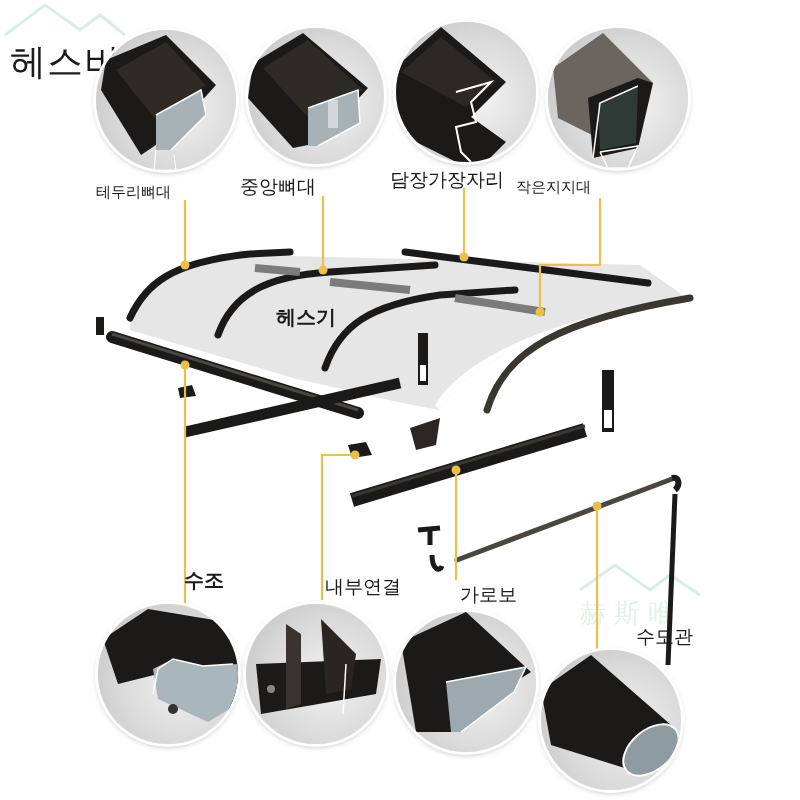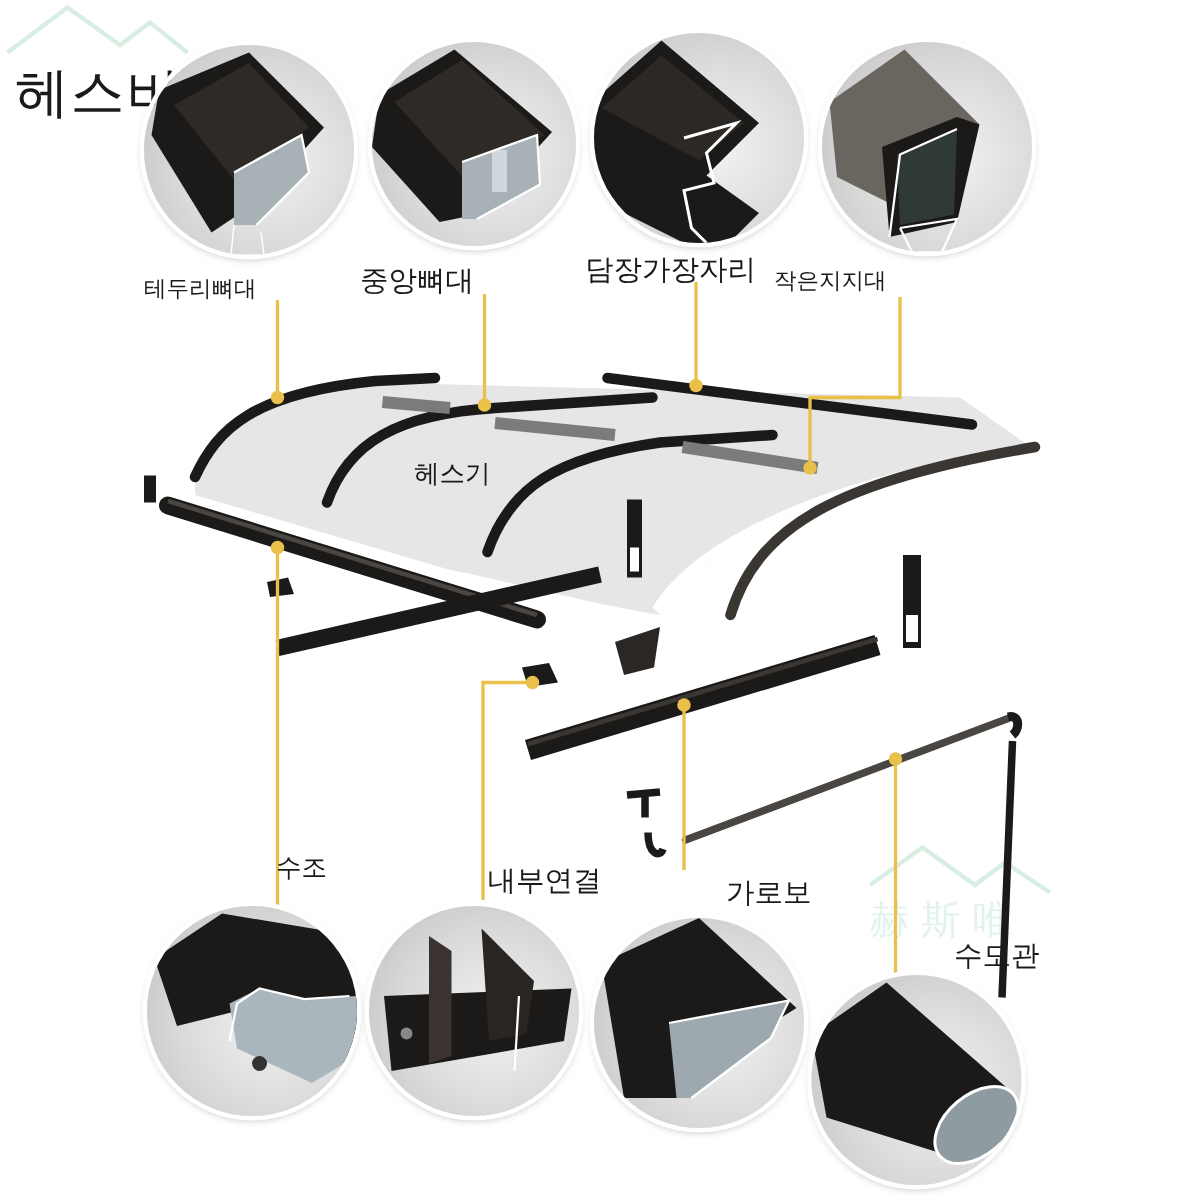--- a/index.html
+++ b/index.html
@@ -1,21 +1,21 @@
 <!DOCTYPE html>
 <html><head>
 <meta charset="utf-8">
 <style>
   html, body { margin:0; padding:0; background:#ffffff; }
   body { width:800px; height:800px; position:relative; overflow:hidden;
          font-family:"DejaVu Sans","Liberation Sans",sans-serif; color:#1a1a1a; }
   .abs { position:absolute; }
   .title { left:10px; top:38px; font-size:36px; font-weight:500; letter-spacing:1px; }
   .label { font-size:15px; white-space:nowrap; }
-  .label.lg { font-size:17px; }
+  .label.lg { font-size:20px;font-weight:bold; }
   .label.md { font-size:19px; }
   .label.sm { font-size:19px; }
   .circle { border-radius:50%; overflow:hidden;
             background:radial-gradient(circle at 60% 55%, #f2f2f2 0%, #d9d9d9 55%, #bdbdbd 100%);
             box-shadow:0 0 0 3px #ffffff, 0 2px 6px rgba(0,0,0,0.35); }
   .circle svg { width:100%; height:100%; display:block; }
   svg.overlay { position:absolute; left:0; top:0; width:800px; height:800px; pointer-events:none; }
 </style>
 </head>
 <body>
@@ -130,21 +130,21 @@
     <circle cx="355" cy="455" r="4.5"></circle>
     <circle cx="456" cy="470" r="4.5"></circle>
     <circle cx="597" cy="506" r="4.5"></circle>
   </g>
 </svg>
 
 <div class="abs label lg" style="left:276px;top:304px;">헤스기</div>
 
 <div class="abs label lg" style="left:184px;top:567px;">수조</div>
 <div class="abs label md" style="left:325px;top:574px;">내부연결</div>
-<div class="abs label md" style="left:484px;top:582px;">가로보</div>
+<div class="abs label md" style="left:460px;top:582px;">가로보</div>
 <div class="abs label md" style="left:608px;top:624px;margin-left:28px;">수도관</div>
 
 <div class="abs circle" style="left:98px;top:604px;width:140px;height:140px;">
   <svg viewBox="0 0 140 140">
     <polygon points="5,35 50,5 140,20 140,100 110,115 60,70 20,80" fill="#1c1a18"></polygon>
     <polygon points="55,65 75,55 105,62 140,60 140,100 110,118 60,95" fill="#a9b6bb"></polygon>
     <polyline points="55,90 60,65 75,55 105,62 135,60" fill="none" stroke="#fff" stroke-width="1.5"></polyline>
     <circle cx="75" cy="105" r="5" fill="#333"></circle>
   </svg>
 </div>

